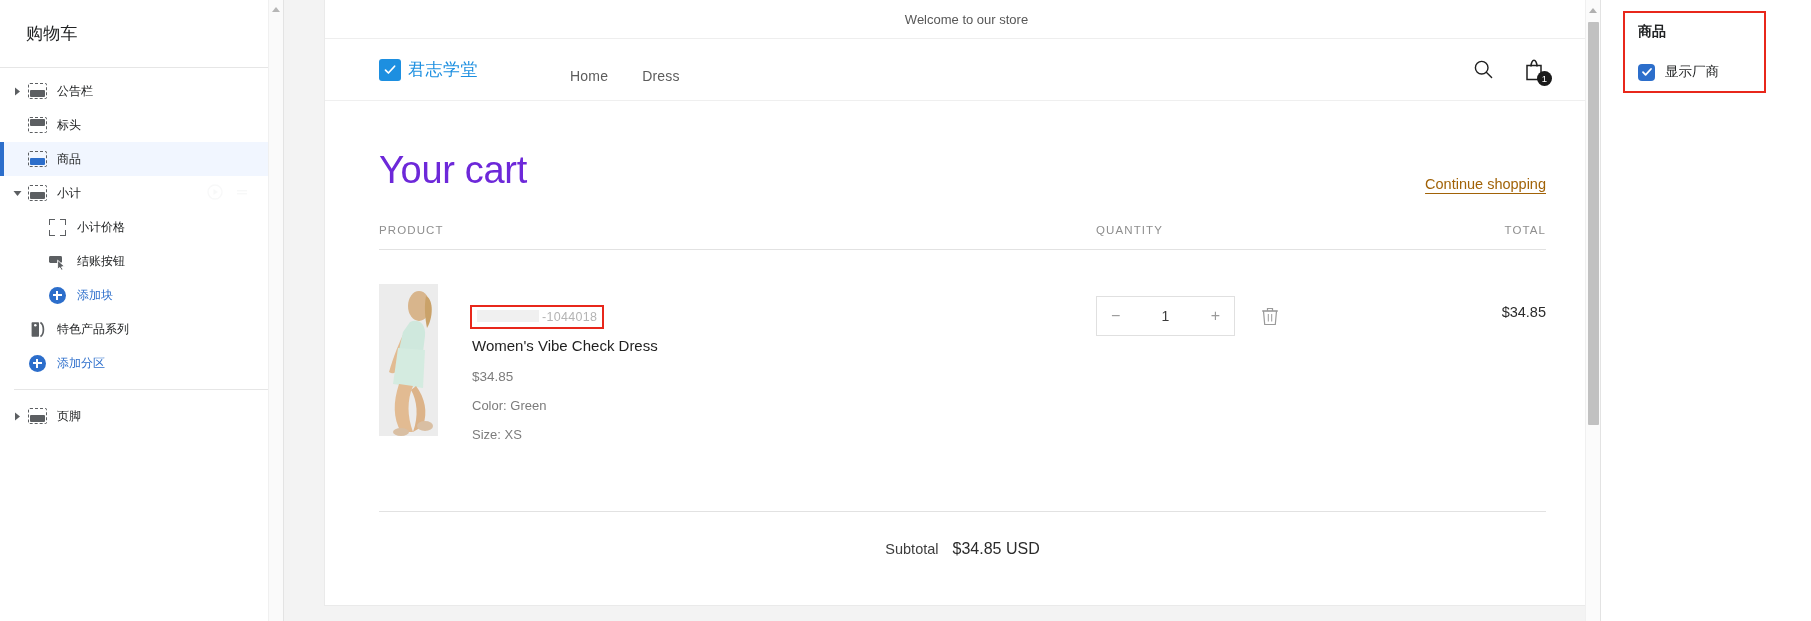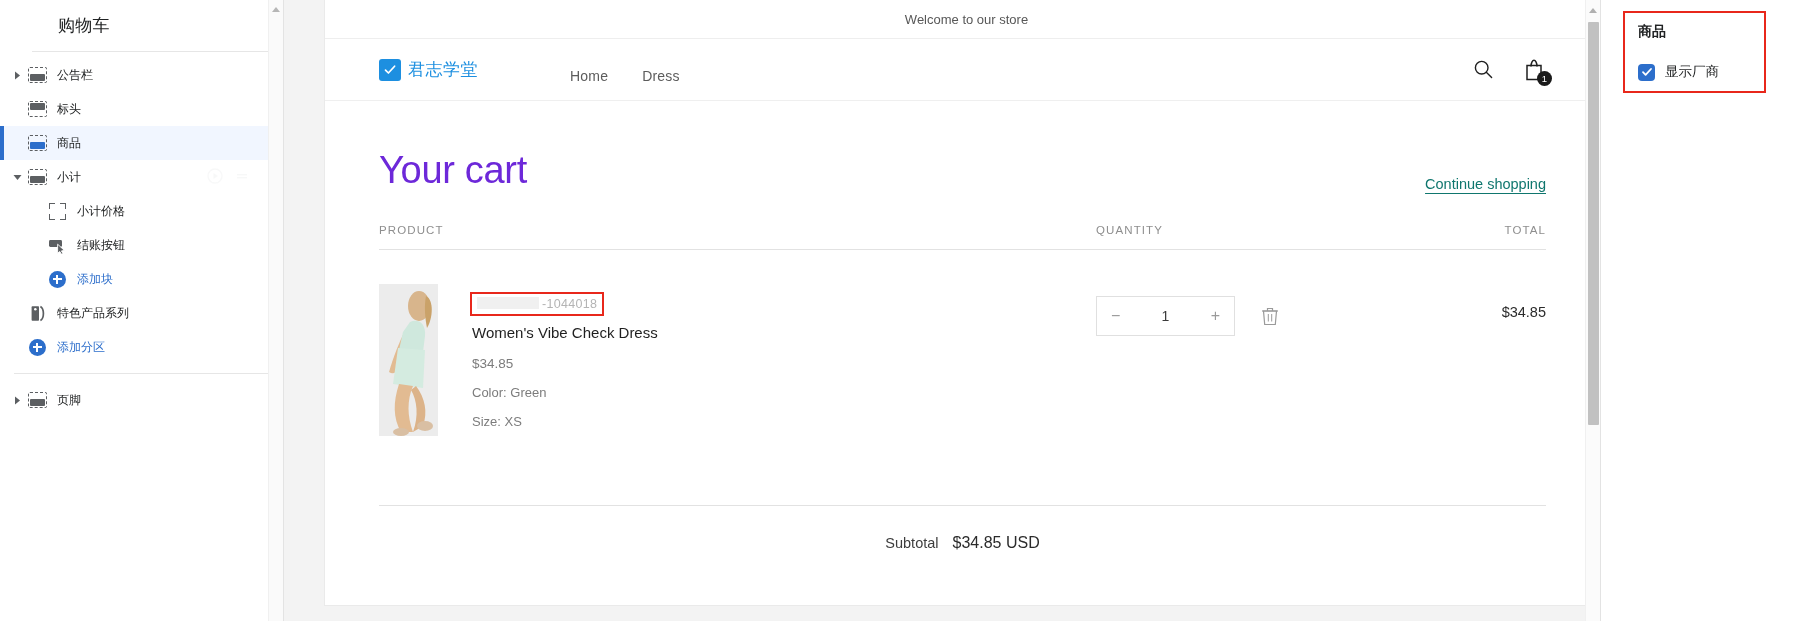--- a/index.html
+++ b/index.html
@@ -14,28 +14,27 @@
 
   
   .sidebar {
     width: 284px; height: 621px;
     background: #ffffff;
     border-right: 1px solid #e3e3e3;
     position: relative;
     flex: 0 0 284px;
   }
   .sidebar-title {
-    height: 52px;
+    height: 68px;
     display: flex; align-items: center;
     padding-left: 26px;
     font-size: 17px;
     color: #202223;
     border-bottom: 1px solid #e6e6e6;
     letter-spacing: 0.2px;
-    margin-left: 32px;
   }
   .nav-list { padding-top: 6px; }
   .nav-row {
     position: relative;
     height: 34px;
     display: flex; align-items: center;
     padding-left: 10px;
     font-size: 12px;
     color: #202223;
     cursor: default;
@@ -163,42 +162,42 @@
     position: absolute; right: -6px; bottom: -4px;
     width: 15px; height: 15px; border-radius: 50%;
     background: #1a1a1a; color: #fff;
     font-size: 9.5px; display: flex; align-items: center; justify-content: center;
   }
 
   .cart-body { padding: 48px 62px 0 54px; }
   .cart-top { display: flex; align-items: flex-end; justify-content: space-between; }
   .cart-title { font-size: 38px; font-weight: 400; color: #6d28d9; letter-spacing: -0.3px; }
   .continue {
-    font-size: 14.5px; color: #0f766e;
+    font-size: 14.5px; color: #a16207;
     text-decoration: underline; text-underline-offset: 4px;
   }
   .cart-cols {
     display: flex; align-items: center;
     margin-top: 32px; padding-bottom: 13px;
     border-bottom: 1px solid #e2e2e2;
     font-size: 11.5px; color: #8e8e8e; letter-spacing: 1.1px;
   }
   .col-product { flex: 1 1 auto; }
   .col-quantity { width: 300px; }
   .col-total { width: 150px; text-align: right; }
 
   .cart-row { display: flex; align-items: flex-start; padding-top: 34px; }
   .prod-cell { flex: 1 1 auto; display: flex; gap: 34px; }
   .prod-thumb {
     width: 59px; height: 152px;
     background: linear-gradient(180deg,#efefef 0%,#e9e9e9 100%);
     position: relative; overflow: hidden; flex: 0 0 59px;
   }
   .prod-thumb svg { position:absolute; left:0; top:0; }
-  .prod-info { padding-top: 10px; }
+  .prod-info { padding-top: 10px; margin-top: 13px; }
   .vendor-line {
     position: relative;
     display: inline-block;
     font-size: 12.5px; color: #b4b4b4;
     letter-spacing: .3px;
     padding: 3px 5px 3px 5px;
   }
   .vendor-redact {
     display: inline-block; width: 62px; height: 12px;
     background: #f0f0f0; vertical-align: -1px; margin-right: 3px;

